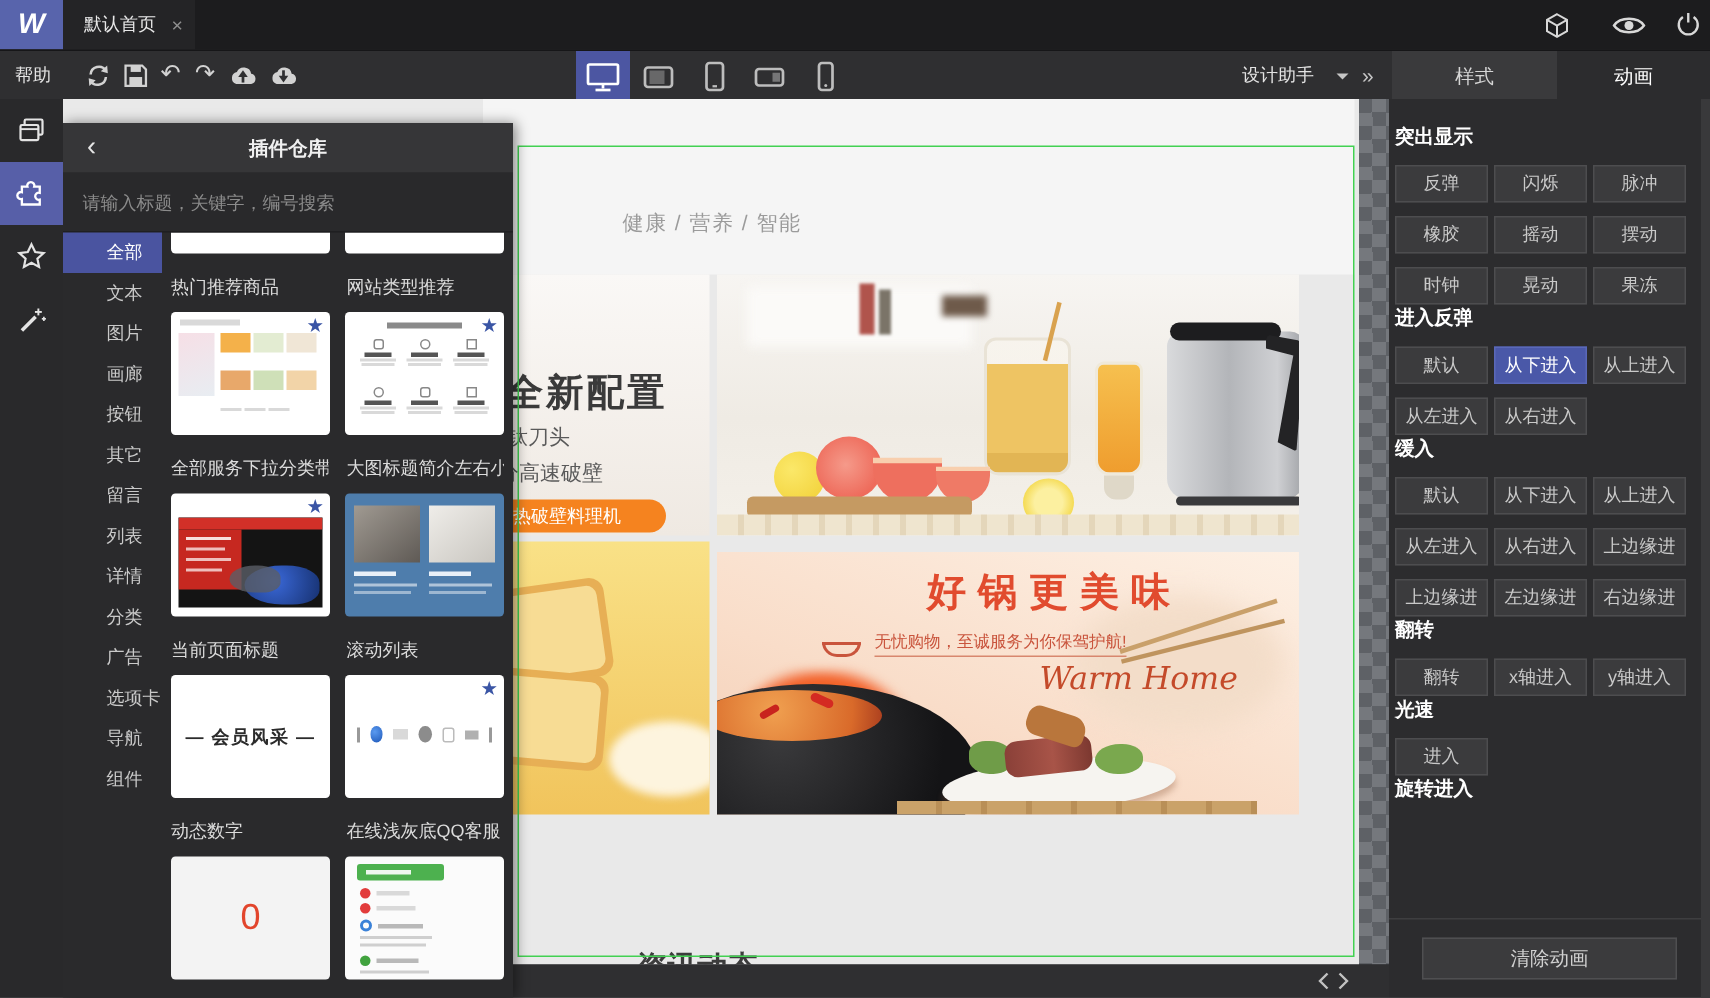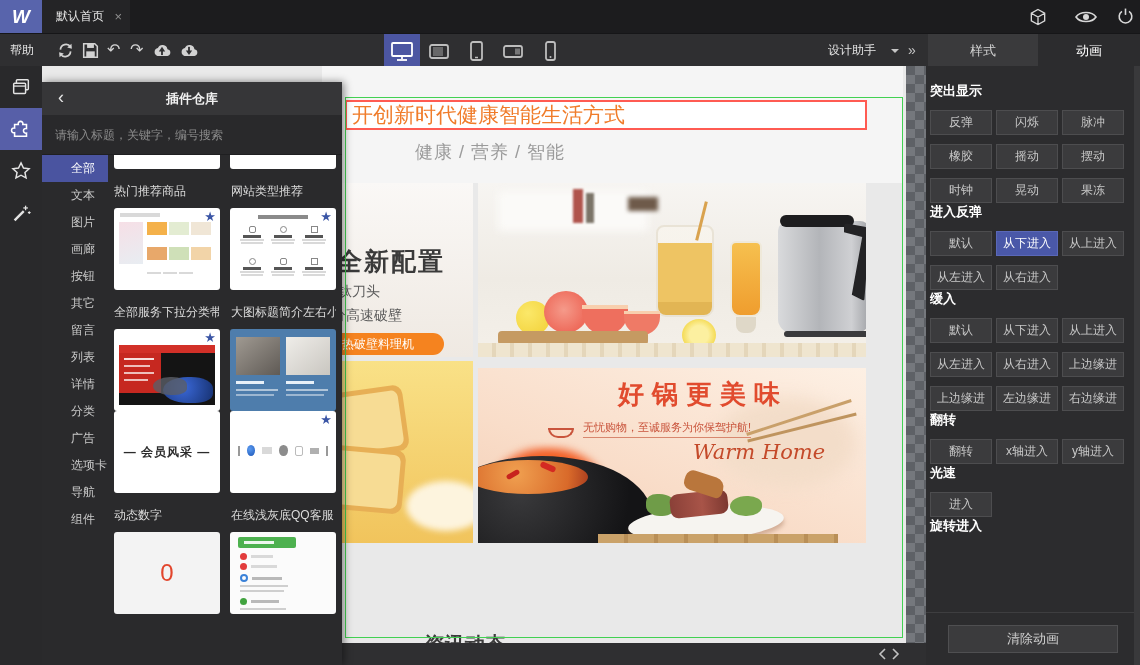--- a/index.html
+++ b/index.html
@@ -34,21 +34,21 @@
   #sidebar{position:absolute;left:0;top:66px;width:42px;height:599px;background:#29292b;z-index:40;}
   .side-item{width:42px;height:42px;display:flex;align-items:center;justify-content:center;cursor:pointer;}
   .side-item.sel{background:#575fa8;}
 
   
   #canvas{position:absolute;left:42px;top:66px;width:864px;height:577px;background:#e9e9e9;overflow:hidden;z-index:1;}
   #hero-strip{position:absolute;left:280px;top:0;width:581px;height:117px;background:#f5f5f5;}
   #green-box{position:absolute;left:303px;top:31px;width:558px;height:541px;border:1px solid #42d152;pointer-events:none;z-index:9;}
   #hero-title-box{position:absolute;left:303px;top:34px;width:522px;height:30px;background:#fff;border:2px solid #ff5b52;
     color:#f07c2a;font-size:21px;line-height:26px;padding-left:5px;white-space:nowrap;overflow:hidden;}
-  #hero-subtitle{position:absolute;left:373px;top:74px;color:#9b9b9b;font-size:18px;letter-spacing:1px;}
+  #hero-subtitle{position:absolute;left:373px;top:74px;color:#9b9b9b;font-size:14px;letter-spacing:1px;}
   #news-title{position:absolute;left:383px;top:565px;color:#3c3c3c;font-size:20px;font-weight:bold;}
 
   
   #promo{position:absolute;left:280px;top:117px;width:151px;height:174px;background:linear-gradient(180deg,#faf8f6,#efe9e2);overflow:hidden;}
   #promo .headline{position:absolute;left:15px;top:62px;font-size:25px;font-weight:bold;color:#3a3a3a;letter-spacing:2px;white-space:nowrap;}
   #promo .f1{position:absolute;left:16px;top:100px;font-size:14px;color:#5a5a5a;white-space:nowrap;}
   #promo .f2{position:absolute;left:10px;top:124px;font-size:14px;color:#5a5a5a;white-space:nowrap;}
   #promo .pill{position:absolute;left:-10px;top:150px;width:132px;height:22px;background:#f5831f;border-radius:0 11px 11px 0;
     color:#fff;font-size:12px;line-height:22px;text-align:center;}
 
@@ -110,23 +110,20 @@
   #clear-area{position:absolute;left:0;top:546px;width:214px;height:53px;border-top:1px solid #3e3e40;}
   #clear-btn{position:absolute;left:22px;top:12px;width:170px;height:28px;background:#3b3b3d;border:1px solid #4f4f51;
     color:#d0d0d0;font-size:13px;text-align:center;line-height:26px;cursor:pointer;}
 </style>
 </head>
 <body>
 
 <div id="canvas">
   <div id="hero-strip"></div>
 
-  <div id="hero-title-box">
-    <span>开创新时代健康智能生活方式</span>
-  </div>
   <div id="hero-subtitle">健康 / 营养 / 智能</div>
 
   <div id="promo">
     <div class="headline">全新配置</div>
     <div class="f1">钛刀头</div>
     <div class="f2">分高速破壁</div>
     <div class="pill">热破壁料理机</div>
   </div>
 
   <div id="toast">
@@ -441,20 +438,24 @@
         <div style="position:absolute;left:56px;top:8px;width:44px;height:38px;background:linear-gradient(140deg,#efede9,#c9c6c0);"></div>
         <div style="position:absolute;left:6px;top:52px;width:28px;height:3px;background:#e8f0f8;"></div>
         <div style="position:absolute;left:56px;top:52px;width:28px;height:3px;background:#e8f0f8;"></div>
         <div style="position:absolute;left:6px;top:60px;width:42px;height:2px;background:rgba(255,255,255,.55);"></div>
         <div style="position:absolute;left:56px;top:60px;width:42px;height:2px;background:rgba(255,255,255,.55);"></div>
         <div style="position:absolute;left:6px;top:65px;width:38px;height:2px;background:rgba(255,255,255,.45);"></div>
         <div style="position:absolute;left:56px;top:65px;width:38px;height:2px;background:rgba(255,255,255,.45);"></div>
       </div>
     </div>
 
+    <div class="lrow">
+      <div class="tlabel">当前页面标题</div>
+      <div class="tlabel">滚动列表</div>
+    </div>
     <div class="trow">
       <div class="card" style="display:flex;align-items:center;justify-content:center;">
         <span style="font-size:12px;font-weight:bold;color:#2b2b2b;letter-spacing:1px;">— 会员风采 —</span>
       </div>
       <div class="card">
         <span class="star">★</span>
         <div style="position:absolute;left:8px;top:34px;width:90px;display:flex;align-items:center;gap:7px;">
           <div style="width:2px;height:10px;background:#999;"></div>
           <div style="width:11px;height:11px;border-radius:50%;background:radial-gradient(circle at 35% 35%,#5a9af0,#1d57b8);"></div>
           <div style="width:13px;height:7px;background:#d9d9d9;"></div>

